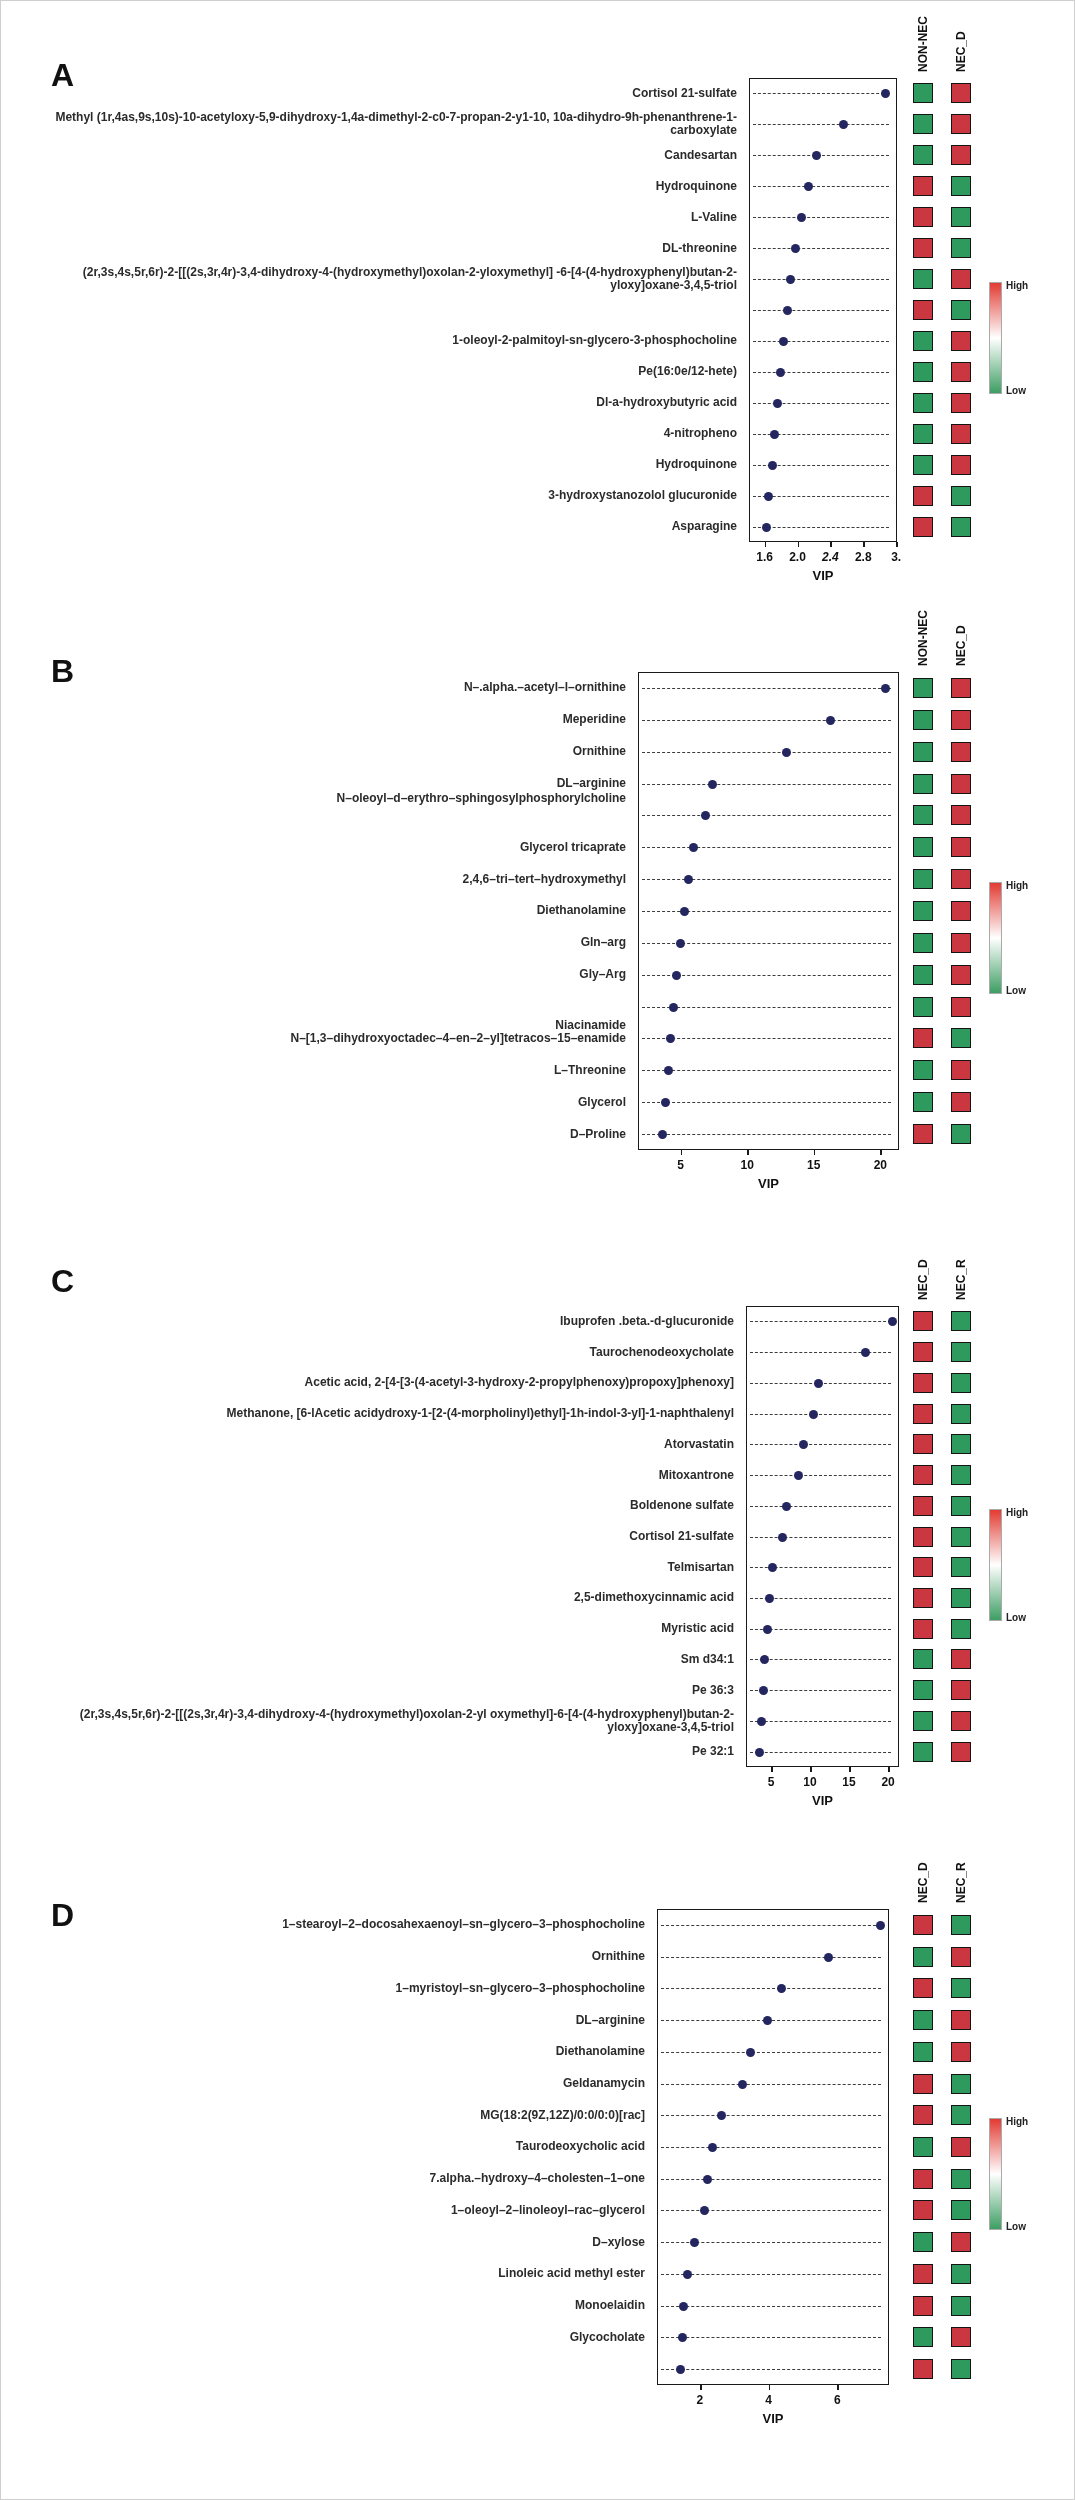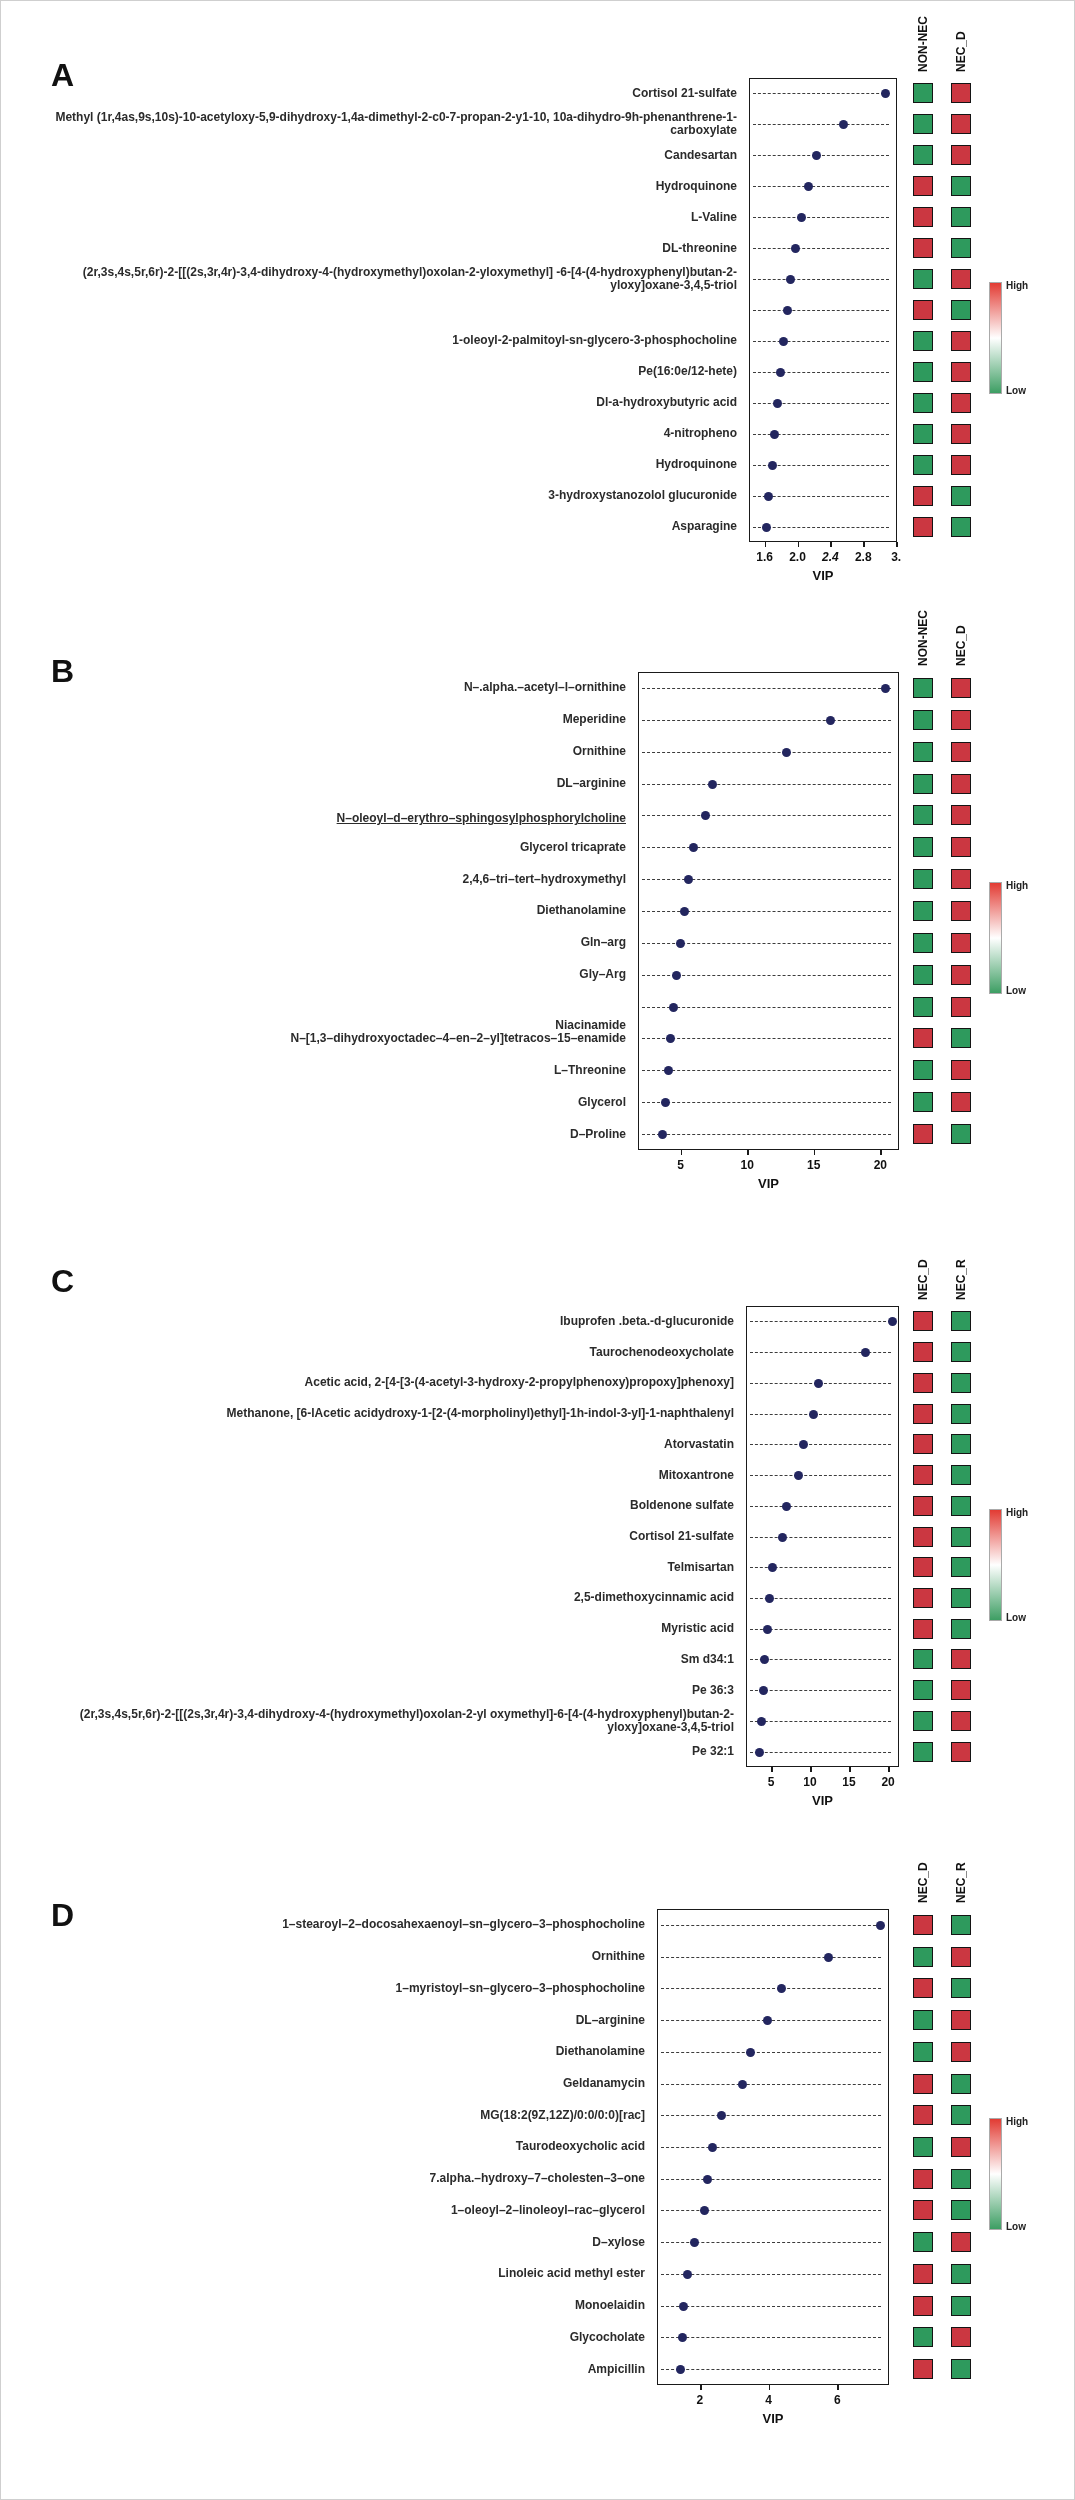--- a/index.html
+++ b/index.html
@@ -204,21 +204,21 @@
       <div class="heat-cell" style="left: 950px; top: 46.9333px; background: rgb(203, 55, 65);"></div>
       <div class="row-label" style="left: 10px; width: 615px; top: 72.8667px; height: 31.8667px;">Meperidine</div>
       <div class="heat-cell" style="left: 912px; top: 78.8px; background: rgb(46, 154, 93);"></div>
       <div class="heat-cell" style="left: 950px; top: 78.8px; background: rgb(203, 55, 65);"></div>
       <div class="row-label" style="left: 10px; width: 615px; top: 104.733px; height: 31.8667px;">Ornithine</div>
       <div class="heat-cell" style="left: 912px; top: 110.667px; background: rgb(46, 154, 93);"></div>
       <div class="heat-cell" style="left: 950px; top: 110.667px; background: rgb(203, 55, 65);"></div>
       <div class="row-label" style="left: 10px; width: 615px; top: 136.6px; height: 31.8667px;">DL–arginine</div>
       <div class="heat-cell" style="left: 912px; top: 142.533px; background: rgb(46, 154, 93);"></div>
       <div class="heat-cell" style="left: 950px; top: 142.533px; background: rgb(203, 55, 65);"></div>
-      <div class="row-label" style="left: 10px; width: 615px; top: 172px; height: 31.8667px; text-decoration: underline;">N–oleoyl–d–erythro–sphingosylphosphorylcholine</div>
+      <div class="row-label" style="left: 10px; width: 615px; top: 152px; height: 31.8667px;">N–oleoyl–d–erythro–sphingosylphosphorylcholine</div>
       <div class="heat-cell" style="left: 912px; top: 174.4px; background: rgb(46, 154, 93);"></div>
       <div class="heat-cell" style="left: 950px; top: 174.4px; background: rgb(203, 55, 65);"></div>
       <div class="row-label" style="left: 10px; width: 615px; top: 200.333px; height: 31.8667px;">Glycerol tricaprate</div>
       <div class="heat-cell" style="left: 912px; top: 206.267px; background: rgb(46, 154, 93);"></div>
       <div class="heat-cell" style="left: 950px; top: 206.267px; background: rgb(203, 55, 65);"></div>
       <div class="row-label" style="left: 10px; width: 615px; top: 232.2px; height: 31.8667px;">2,4,6–tri–tert–hydroxymethyl</div>
       <div class="heat-cell" style="left: 912px; top: 238.133px; background: rgb(46, 154, 93);"></div>
       <div class="heat-cell" style="left: 950px; top: 238.133px; background: rgb(203, 55, 65);"></div>
       <div class="row-label" style="left: 10px; width: 615px; top: 264.067px; height: 31.8667px;">Diethanolamine</div>
       <div class="heat-cell" style="left: 912px; top: 270px; background: rgb(46, 154, 93);"></div>
@@ -410,39 +410,38 @@
       <div class="heat-cell" style="left: 950px; top: 165.8px; background: rgb(203, 55, 65);"></div>
       <div class="row-label" style="left: 10px; width: 634px; top: 191.667px; height: 31.7333px;">Geldanamycin</div>
       <div class="heat-cell" style="left: 912px; top: 197.533px; background: rgb(203, 55, 65);"></div>
       <div class="heat-cell" style="left: 950px; top: 197.533px; background: rgb(46, 154, 93);"></div>
       <div class="row-label" style="left: 10px; width: 634px; top: 223.4px; height: 31.7333px;">MG(18:2(9Z,12Z)/0:0/0:0)[rac]</div>
       <div class="heat-cell" style="left: 912px; top: 229.267px; background: rgb(203, 55, 65);"></div>
       <div class="heat-cell" style="left: 950px; top: 229.267px; background: rgb(46, 154, 93);"></div>
       <div class="row-label" style="left: 10px; width: 634px; top: 255.133px; height: 31.7333px;">Taurodeoxycholic acid</div>
       <div class="heat-cell" style="left: 912px; top: 261px; background: rgb(46, 154, 93);"></div>
       <div class="heat-cell" style="left: 950px; top: 261px; background: rgb(203, 55, 65);"></div>
-      <div class="row-label" style="left: 10px; width: 634px; top: 286.867px; height: 31.7333px;">7.alpha.–hydroxy–7–cholesten–3–one</div>
+      <div class="row-label" style="left: 10px; width: 634px; top: 286.867px; height: 31.7333px;">7.alpha.–hydroxy–4–cholesten–1–one</div>
       <div class="heat-cell" style="left: 912px; top: 292.733px; background: rgb(203, 55, 65);"></div>
       <div class="heat-cell" style="left: 950px; top: 292.733px; background: rgb(46, 154, 93);"></div>
       <div class="row-label" style="left: 10px; width: 634px; top: 318.6px; height: 31.7333px;">1–oleoyl–2–linoleoyl–rac–glycerol</div>
       <div class="heat-cell" style="left: 912px; top: 324.467px; background: rgb(203, 55, 65);"></div>
       <div class="heat-cell" style="left: 950px; top: 324.467px; background: rgb(46, 154, 93);"></div>
       <div class="row-label" style="left: 10px; width: 634px; top: 350.333px; height: 31.7333px;">D–xylose</div>
       <div class="heat-cell" style="left: 912px; top: 356.2px; background: rgb(46, 154, 93);"></div>
       <div class="heat-cell" style="left: 950px; top: 356.2px; background: rgb(203, 55, 65);"></div>
       <div class="row-label" style="left: 10px; width: 634px; top: 382.067px; height: 31.7333px;">Linoleic acid methyl ester</div>
       <div class="heat-cell" style="left: 912px; top: 387.933px; background: rgb(203, 55, 65);"></div>
       <div class="heat-cell" style="left: 950px; top: 387.933px; background: rgb(46, 154, 93);"></div>
       <div class="row-label" style="left: 10px; width: 634px; top: 413.8px; height: 31.7333px;">Monoelaidin</div>
       <div class="heat-cell" style="left: 912px; top: 419.667px; background: rgb(203, 55, 65);"></div>
       <div class="heat-cell" style="left: 950px; top: 419.667px; background: rgb(46, 154, 93);"></div>
       <div class="row-label" style="left: 10px; width: 634px; top: 445.533px; height: 31.7333px;">Glycocholate</div>
       <div class="heat-cell" style="left: 912px; top: 451.4px; background: rgb(46, 154, 93);"></div>
       <div class="heat-cell" style="left: 950px; top: 451.4px; background: rgb(203, 55, 65);"></div>
-      <div class="row-label" style="left: 10px; width: 634px; top: 477.267px; height: 31.7333px;">Ampicillin</div>
       <div class="heat-cell" style="left: 912px; top: 483.133px; background: rgb(203, 55, 65);"></div>
       <div class="heat-cell" style="left: 950px; top: 483.133px; background: rgb(46, 154, 93);"></div>
       <div class="tick-mark" style="left: 698.963px; top: 509px;"></div>
       <div class="tick-label" style="left: 698.963px; top: 517px;">2</div>
       <div class="tick-mark" style="left: 767.704px; top: 509px;"></div>
       <div class="tick-label" style="left: 767.704px; top: 517px;">4</div>
       <div class="tick-mark" style="left: 836.444px; top: 509px;"></div>
       <div class="tick-label" style="left: 836.444px; top: 517px;">6</div>
       <div class="heat-header" style="left: 932px; top: 7px;">NEC_D</div>
       <div class="heat-header" style="left: 970px; top: 7px;">NEC_R</div>

